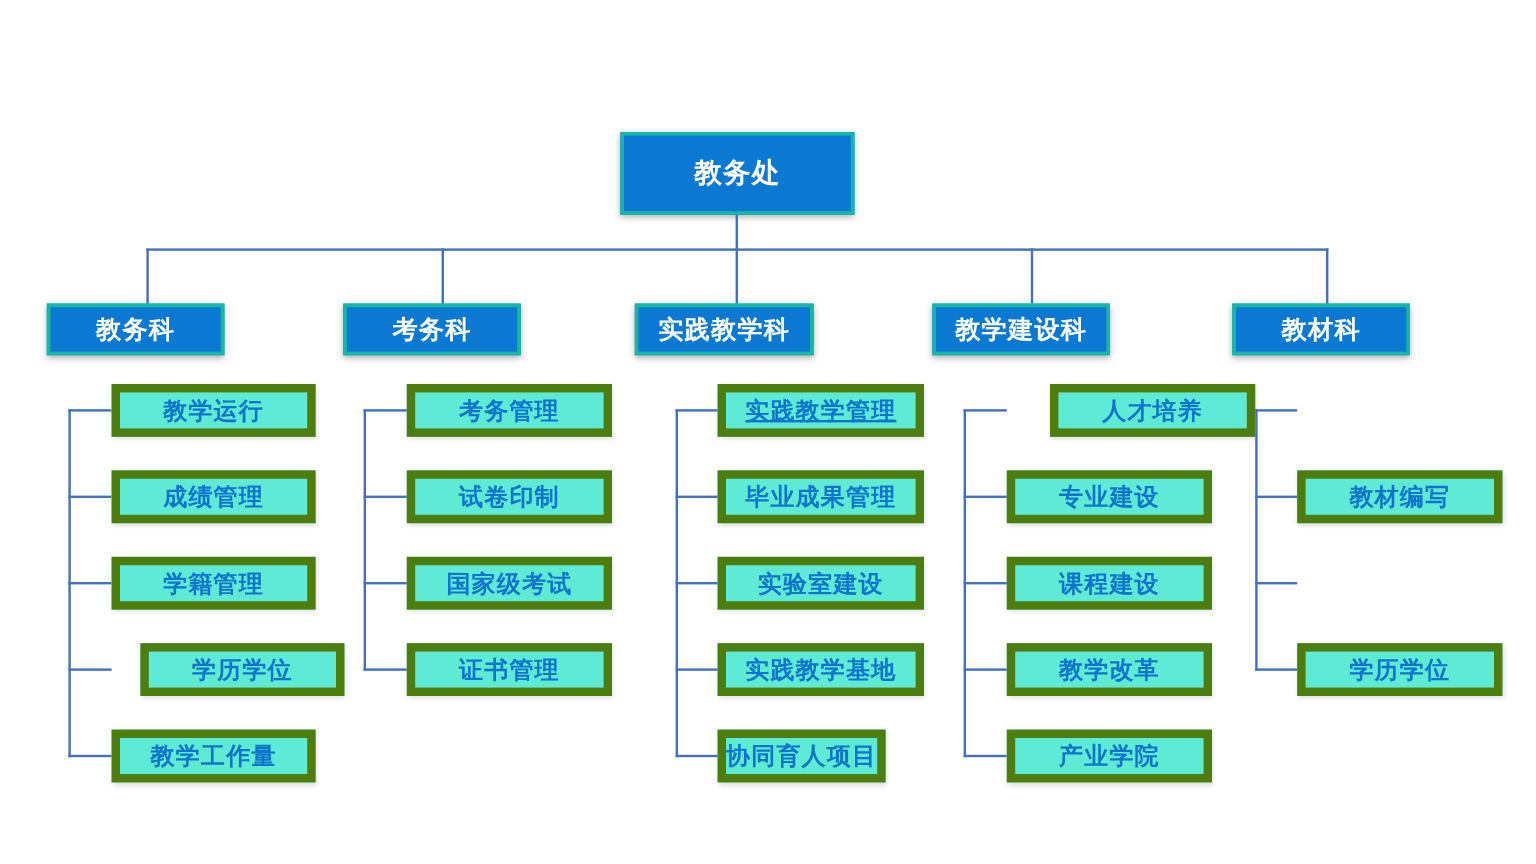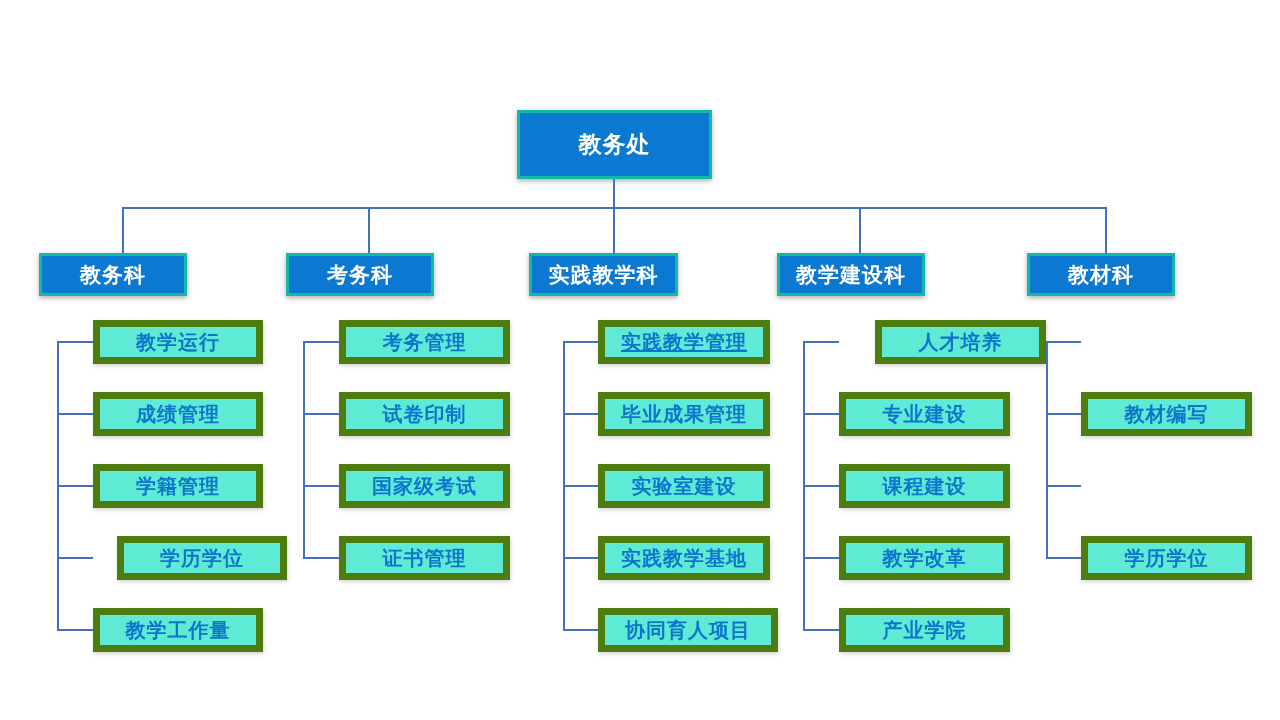--- a/index.html
+++ b/index.html
@@ -102,21 +102,21 @@
   <div class="hline" style="left:563px; top:341px; width:35px;"></div>
   <div class="hline" style="left:563px; top:413px; width:35px;"></div>
   <div class="hline" style="left:563px; top:485px; width:35px;"></div>
   <div class="hline" style="left:563px; top:557px; width:35px;"></div>
   <div class="hline" style="left:563px; top:629px; width:35px;"></div>
 
   <div class="node leaf" style="left:598px; top:320px; width:172px; height:44px;text-decoration:underline;">实践教学管理</div>
   <div class="node leaf" style="left:598px; top:392px; width:172px; height:44px;">毕业成果管理</div>
   <div class="node leaf" style="left:598px; top:464px; width:172px; height:44px;">实验室建设</div>
   <div class="node leaf" style="left:598px; top:536px; width:172px; height:44px;">实践教学基地</div>
-  <div class="node leaf" style="left:598px; top:608px; width:180px; height:44px;">协同育人项目</div>
+  <div class="node leaf" style="left:598px; top:608px; width:140px; height:44px;">协同育人项目</div>
 
   <div class="vline" style="left:803px; top:341px; height:290px;"></div>
   <div class="hline" style="left:803px; top:341px; width:36px;"></div>
   <div class="hline" style="left:803px; top:413px; width:36px;"></div>
   <div class="hline" style="left:803px; top:485px; width:36px;"></div>
   <div class="hline" style="left:803px; top:557px; width:36px;"></div>
   <div class="hline" style="left:803px; top:629px; width:36px;"></div>
 
   <div class="node leaf" style="left:875px; top:320px; width:171px; height:44px;">人才培养</div>
   <div class="node leaf" style="left:839px; top:392px; width:171px; height:44px;">专业建设</div>

